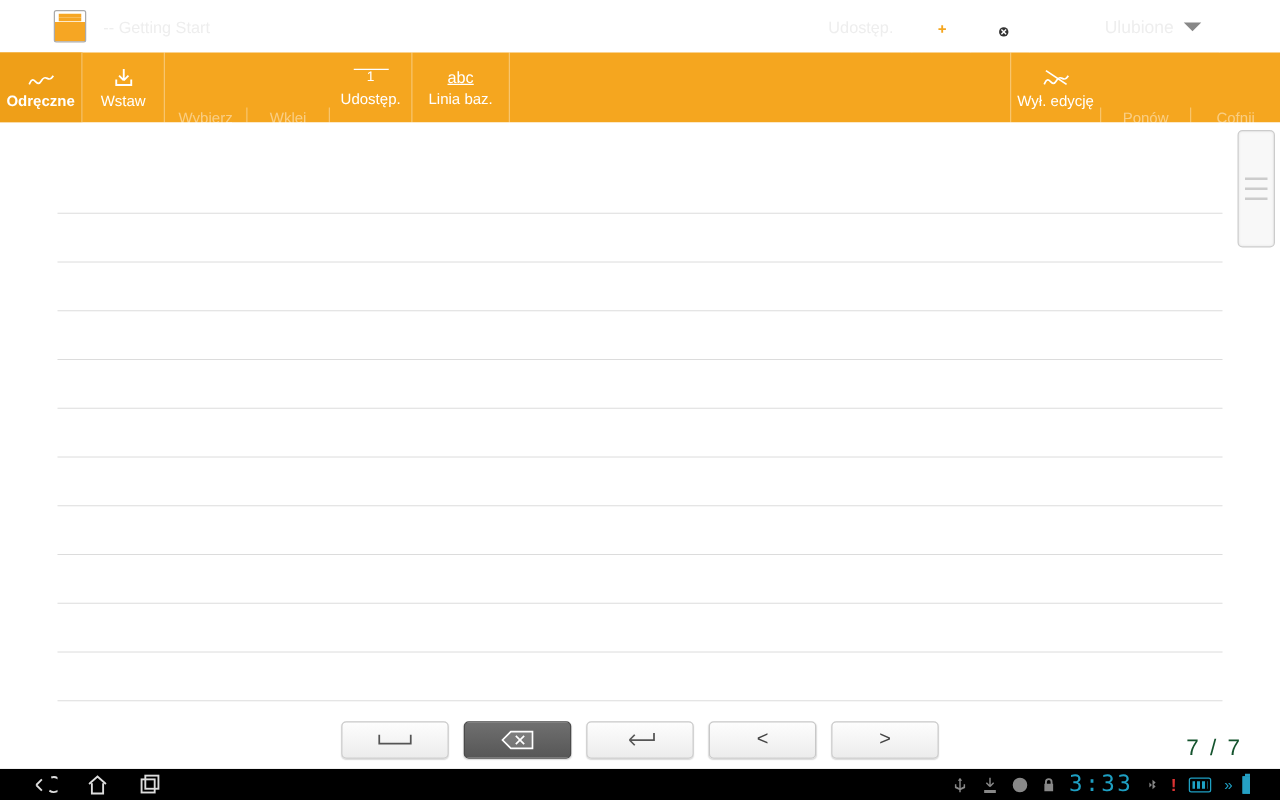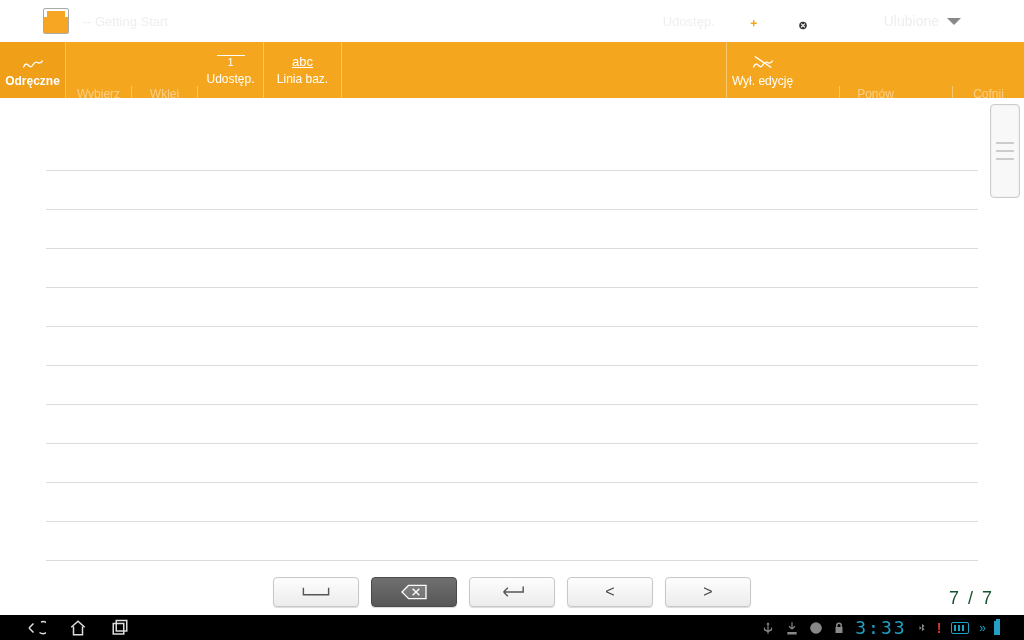--- a/index.html
+++ b/index.html
@@ -38,21 +38,21 @@
   .tool { width:66px; display:flex; flex-direction:column; align-items:center; justify-content:center; gap:3px; border-right:1px solid rgba(255,255,255,.35); cursor:pointer; position:relative;}
   .tool.sel { background:#ef9f18;font-weight:bold; }
   .tool.disabled { color:rgba(255,255,255,.45);margin-top:44px; }
   .tool.disabled svg { fill:rgba(255,255,255,.45); stroke:rgba(255,255,255,.45);}
   .tool svg { fill:#fff; stroke:#fff; }
   .tool .lbl { font-size:12px; }
   .tool-wide { width:78px;}
   .tool .swatch { width:16px;height:16px;border-radius:50%;background:#000; border:2px solid #fff;}
   .tool .stroke-demo { width:28px; border-top:1px solid #fff; position:relative; text-align:center; font-size:11px; padding-bottom:1px;}
   .tool .abc { text-decoration:underline; font-size:13px;}
-  .toolbar-right { margin-left:auto; display:flex;gap:41px; }
+  .toolbar-right { margin-left:auto; display:flex; }
   .toolbar-right .tool { width:72px; border-left:1px solid rgba(255,255,255,.35); border-right:none;}
 
   
   .page-wrap { position:relative; height: calc(640px - 42px - 56px - 46px - 25px); background:#fff; }
   .ruled { position:absolute; left:46px; right:46px; top:34px; bottom:0;
     background-image: linear-gradient(to bottom, rgba(0,0,0,0) 0 38px, #dcdcdc 38px 39px);
     background-size: 100% 39px;
   }
   .thumb-scroll { position:absolute; top:6px; right:4px; width:30px; height:94px; border:1px solid #ccc; border-radius:4px; background:#f8f8f8; display:flex; flex-direction:column; justify-content:center; align-items:center; gap:6px; box-shadow:inset 0 0 2px rgba(0,0,0,.1);}
   .thumb-scroll span{ width:18px; height:2px; background:#ccc;}
@@ -123,20 +123,26 @@
   </div>
 </div>
 
 <div class="toolbar">
   <div class="tool sel">
     <svg width="22" height="18" viewBox="0 0 32 24">
         <path d="M2 20c6-14 8 6 14-4s8 4 14-6" fill="none" stroke-width="2"></path>
       </svg>
     <span class="lbl">Odręczne</span>
   </div>
+  <div class="tool">
+    <svg width="20" height="18" viewBox="0 0 24 24">
+        <path d="M4 14v6h16v-6M12 3v12m0 0l-5-5m5 5l5-5" fill="none" stroke-width="2"></path>
+      </svg>
+    <span class="lbl">Wstaw</span>
+  </div>
   <div class="tool disabled">
     <svg width="20" height="18" viewBox="0 0 24 24">
         <rect x="3" y="3" width="18" height="18" fill="none" stroke-dasharray="3 2" stroke-width="2"></rect>
       </svg>
     <span class="lbl">Wybierz</span>
   </div>
   <div class="tool disabled">
     <svg width="18" height="18" viewBox="0 0 24 24">
         <rect x="5" y="3" width="14" height="18" rx="2" fill="none" stroke-width="2"></rect>
         <rect x="9" y="1" width="6" height="4" rx="1"></rect>

